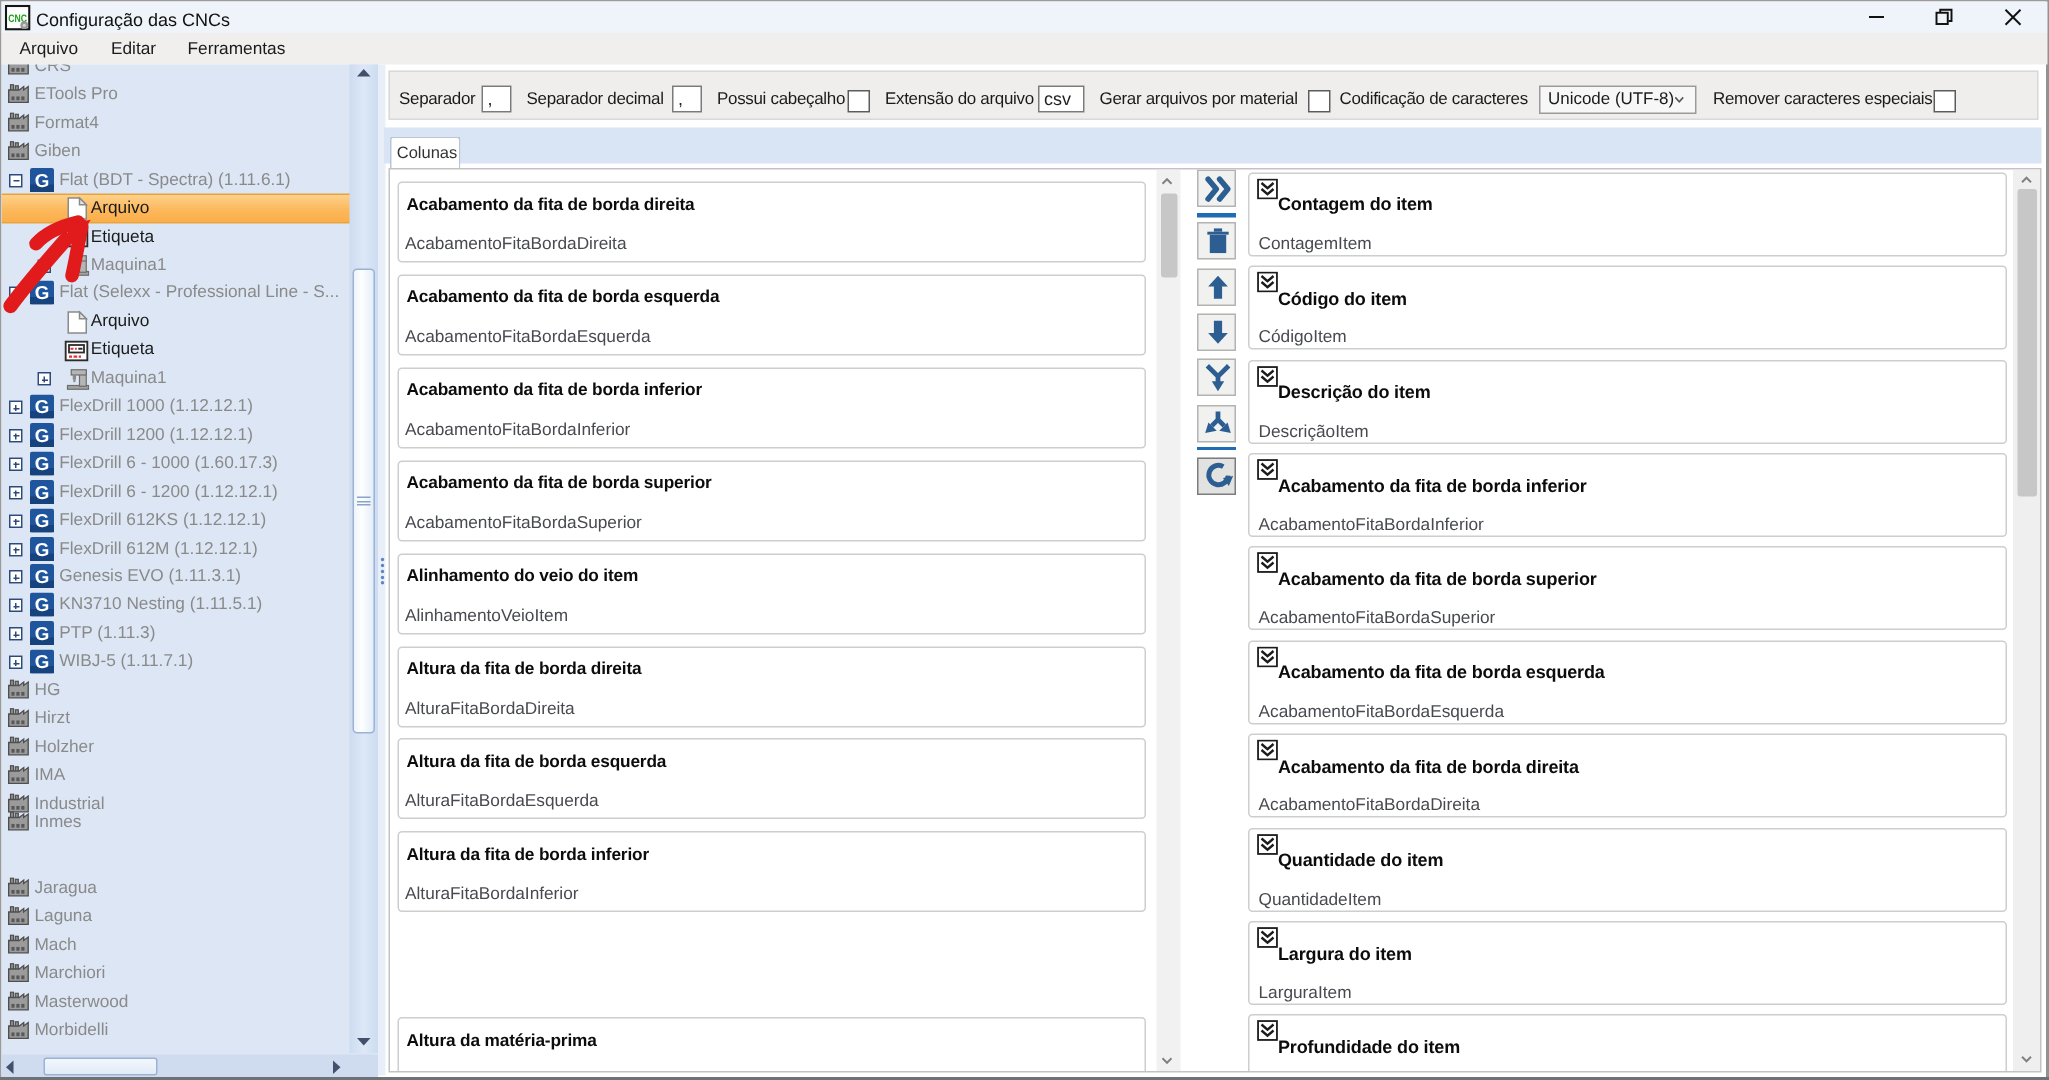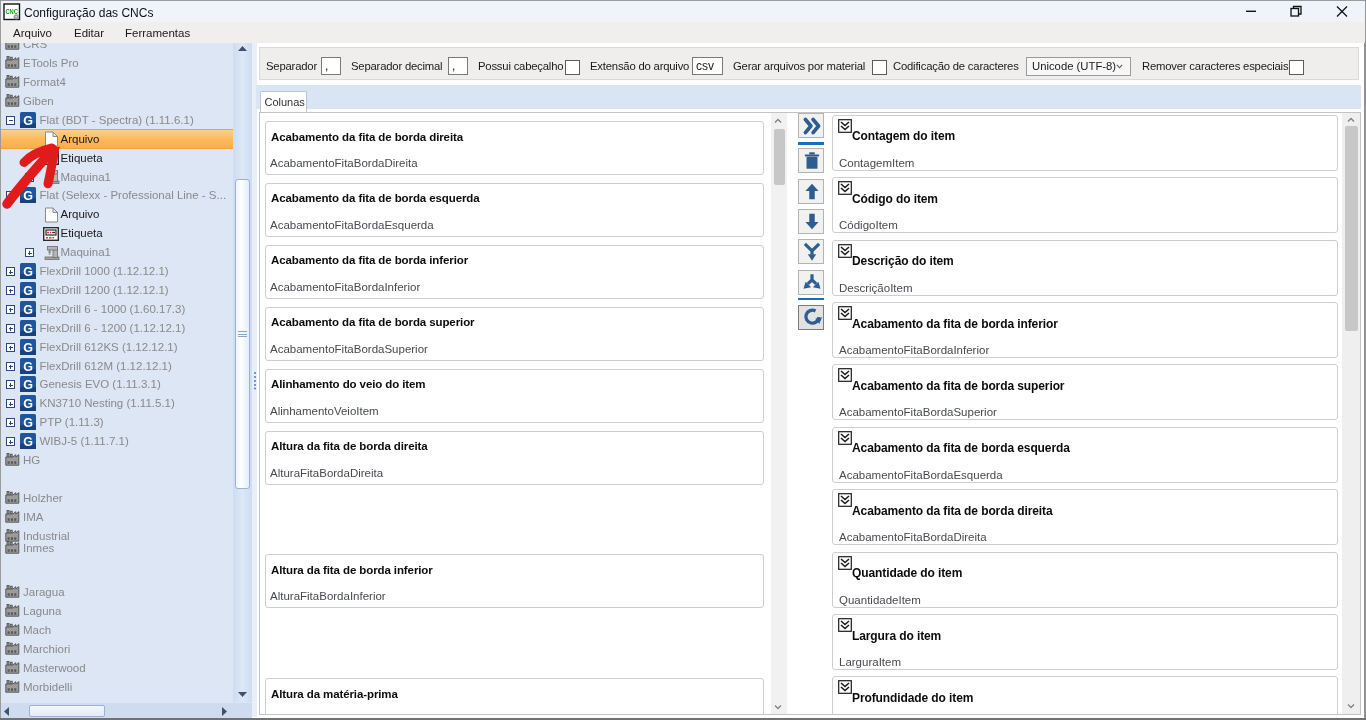--- a/index.html
+++ b/index.html
@@ -337,20 +337,31 @@
 <div class="trow" style="top:406.0px">
       <svg class="icon" style="left:3px" width="17" height="15" viewBox="0 0 17 15">
         <rect x="3" y="1.5" width="2" height="4" fill="#8f8f8f" stroke="#4f4f4f" stroke-width="0.8"></rect>
         <rect x="6.2" y="2.2" width="2" height="3.3" fill="#8f8f8f" stroke="#4f4f4f" stroke-width="0.8"></rect>
         <path d="M1.8,13.2 V5 h7 l0,0 3,-2.3 V5 l3,-2.3 V13.2 z" fill="#9b9b9b" stroke="#4f4f4f" stroke-width="0.9"></path>
         <rect x="3.6" y="9.3" width="2.1" height="2.5" fill="#585858"></rect>
         <rect x="6.9" y="9.3" width="2.1" height="2.5" fill="#585858"></rect>
         <rect x="10.2" y="9.3" width="2.1" height="2.5" fill="#585858"></rect>
       </svg>
       <span class="ttext gray" style="left:22px">HG</span>
+    </div>
+<div class="trow" style="top:424.9px">
+      <svg class="icon" style="left:3px" width="17" height="15" viewBox="0 0 17 15">
+        <rect x="3" y="1.5" width="2" height="4" fill="#8f8f8f" stroke="#4f4f4f" stroke-width="0.8"></rect>
+        <rect x="6.2" y="2.2" width="2" height="3.3" fill="#8f8f8f" stroke="#4f4f4f" stroke-width="0.8"></rect>
+        <path d="M1.8,13.2 V5 h7 l0,0 3,-2.3 V5 l3,-2.3 V13.2 z" fill="#9b9b9b" stroke="#4f4f4f" stroke-width="0.9"></path>
+        <rect x="3.6" y="9.3" width="2.1" height="2.5" fill="#585858"></rect>
+        <rect x="6.9" y="9.3" width="2.1" height="2.5" fill="#585858"></rect>
+        <rect x="10.2" y="9.3" width="2.1" height="2.5" fill="#585858"></rect>
+      </svg>
+      <span class="ttext gray" style="left:22px">Hirzt</span>
     </div>
 <div class="trow" style="top:443.8px">
       <svg class="icon" style="left:3px" width="17" height="15" viewBox="0 0 17 15">
         <rect x="3" y="1.5" width="2" height="4" fill="#8f8f8f" stroke="#4f4f4f" stroke-width="0.8"></rect>
         <rect x="6.2" y="2.2" width="2" height="3.3" fill="#8f8f8f" stroke="#4f4f4f" stroke-width="0.8"></rect>
         <path d="M1.8,13.2 V5 h7 l0,0 3,-2.3 V5 l3,-2.3 V13.2 z" fill="#9b9b9b" stroke="#4f4f4f" stroke-width="0.9"></path>
         <rect x="3.6" y="9.3" width="2.1" height="2.5" fill="#585858"></rect>
         <rect x="6.9" y="9.3" width="2.1" height="2.5" fill="#585858"></rect>
         <rect x="10.2" y="9.3" width="2.1" height="2.5" fill="#585858"></rect>
       </svg>
@@ -523,20 +534,24 @@
       <span class="csub" style="left:4px;top:35px">AcabamentoFitaBordaSuperior</span>
     </div>
 <div class="card" style="left:5.0px;top:255.6px;width:499px;height:54px">
       <span class="ctitle" style="left:5px;top:8.5px">Alinhamento do veio do item</span>
       <span class="csub" style="left:4px;top:35px">AlinhamentoVeioItem</span>
     </div>
 <div class="card" style="left:5.0px;top:317.5px;width:499px;height:54px">
       <span class="ctitle" style="left:5px;top:8.5px">Altura da fita de borda direita</span>
       <span class="csub" style="left:4px;top:35px">AlturaFitaBordaDireita</span>
     </div>
+<div class="card" style="left:5.0px;top:379.4px;width:499px;height:54px">
+      <span class="ctitle" style="left:5px;top:8.5px">Altura da fita de borda esquerda</span>
+      <span class="csub" style="left:4px;top:35px">AlturaFitaBordaEsquerda</span>
+    </div>
 <div class="card" style="left:5.0px;top:441.3px;width:499px;height:54px">
       <span class="ctitle" style="left:5px;top:8.5px">Altura da fita de borda inferior</span>
       <span class="csub" style="left:4px;top:35px">AlturaFitaBordaInferior</span>
     </div>
 <div class="card" style="left:5.0px;top:565.1px;width:499px;height:54px">
       <span class="ctitle" style="left:5px;top:8.5px">Altura da matéria-prima</span>
       <span class="csub" style="left:4px;top:35px">AlturaMateriaPrima</span>
     </div>
 <div class="lsbtrack" style="left:511px;top:0px;width:16px;height:603px"></div>
 <div class="lsbthumb" style="left:513.5px;top:16px;width:11px;height:56px"></div>

